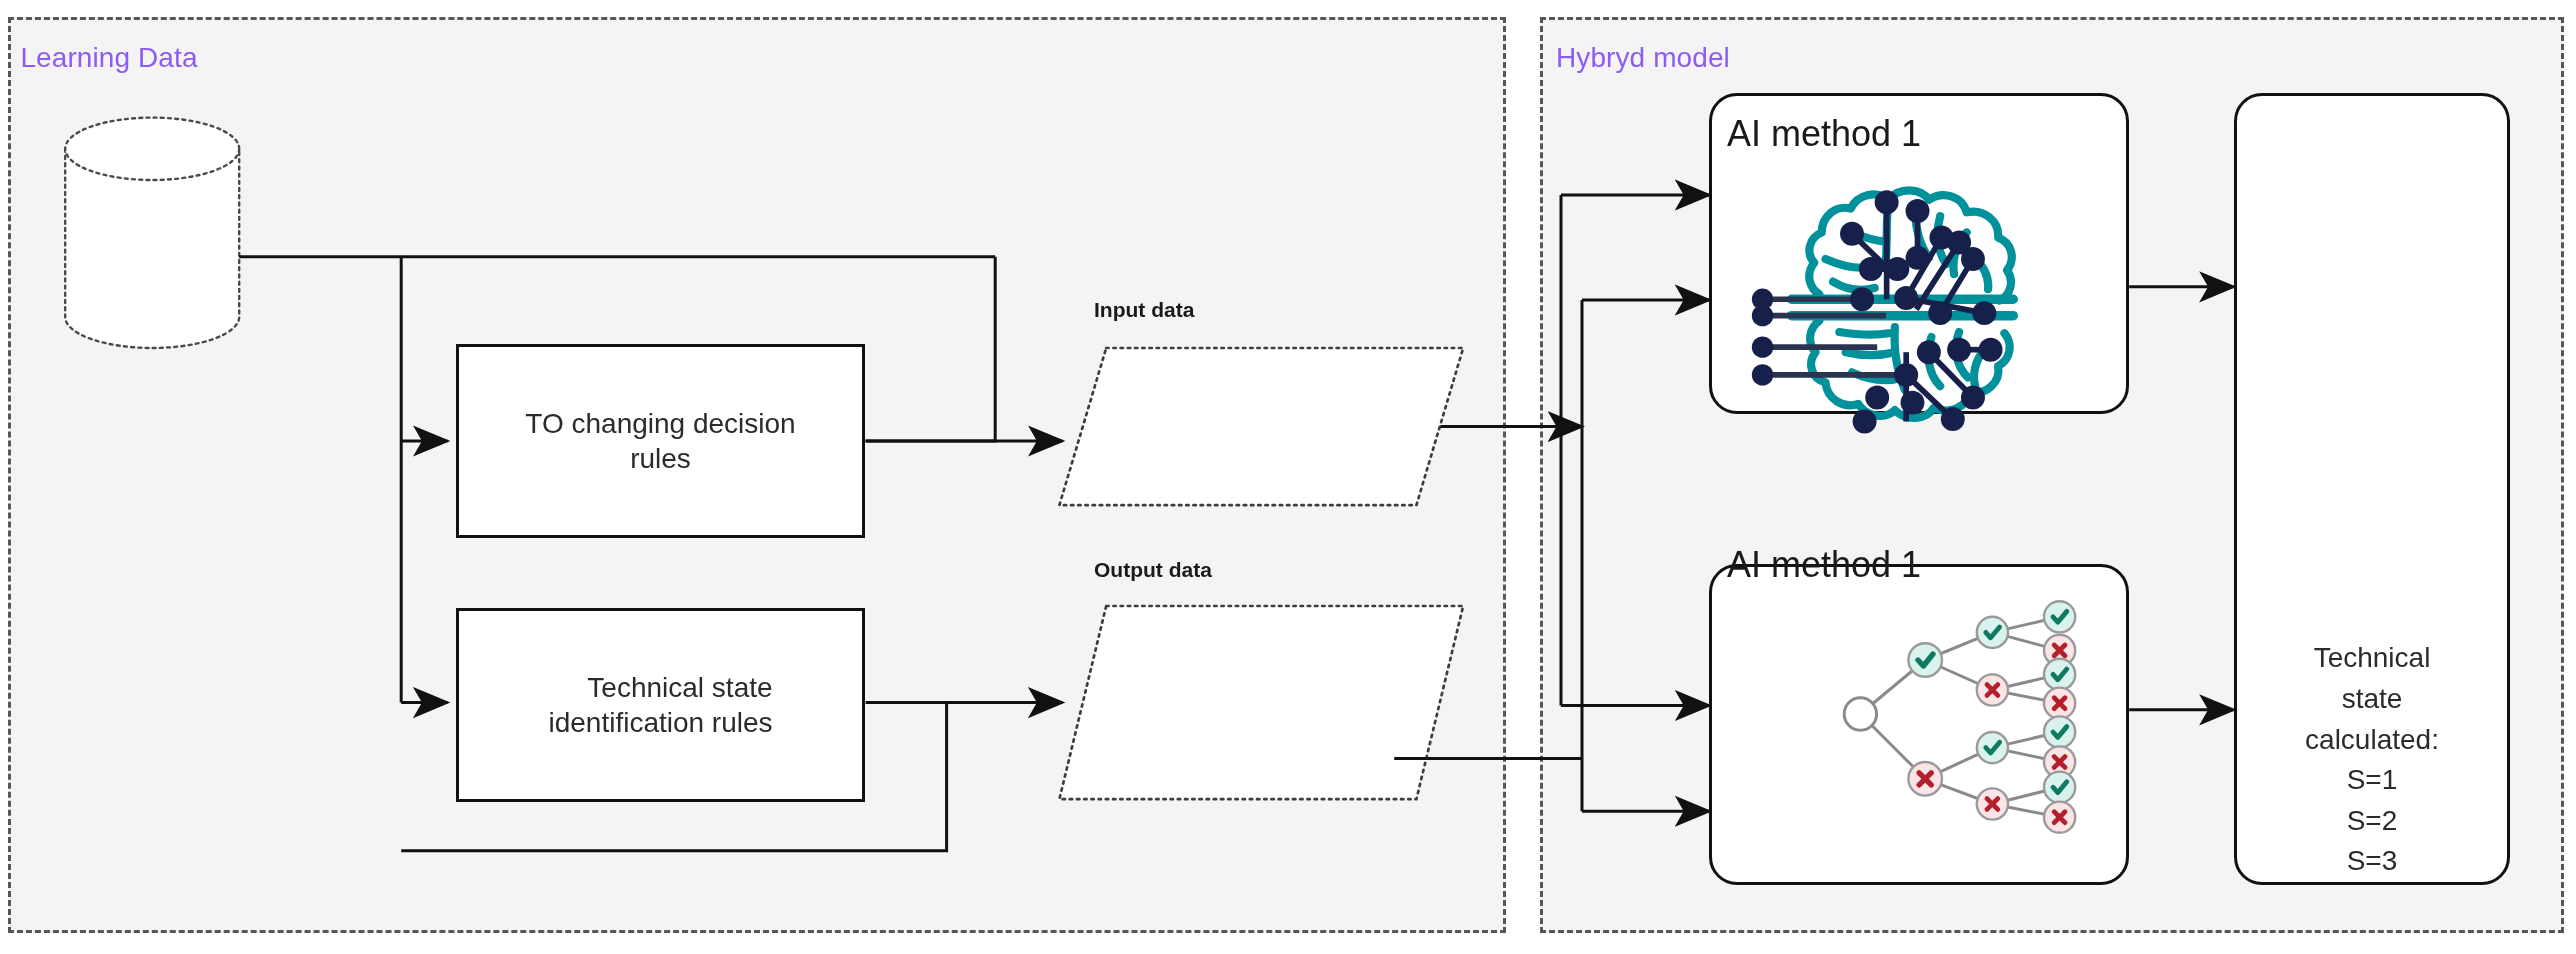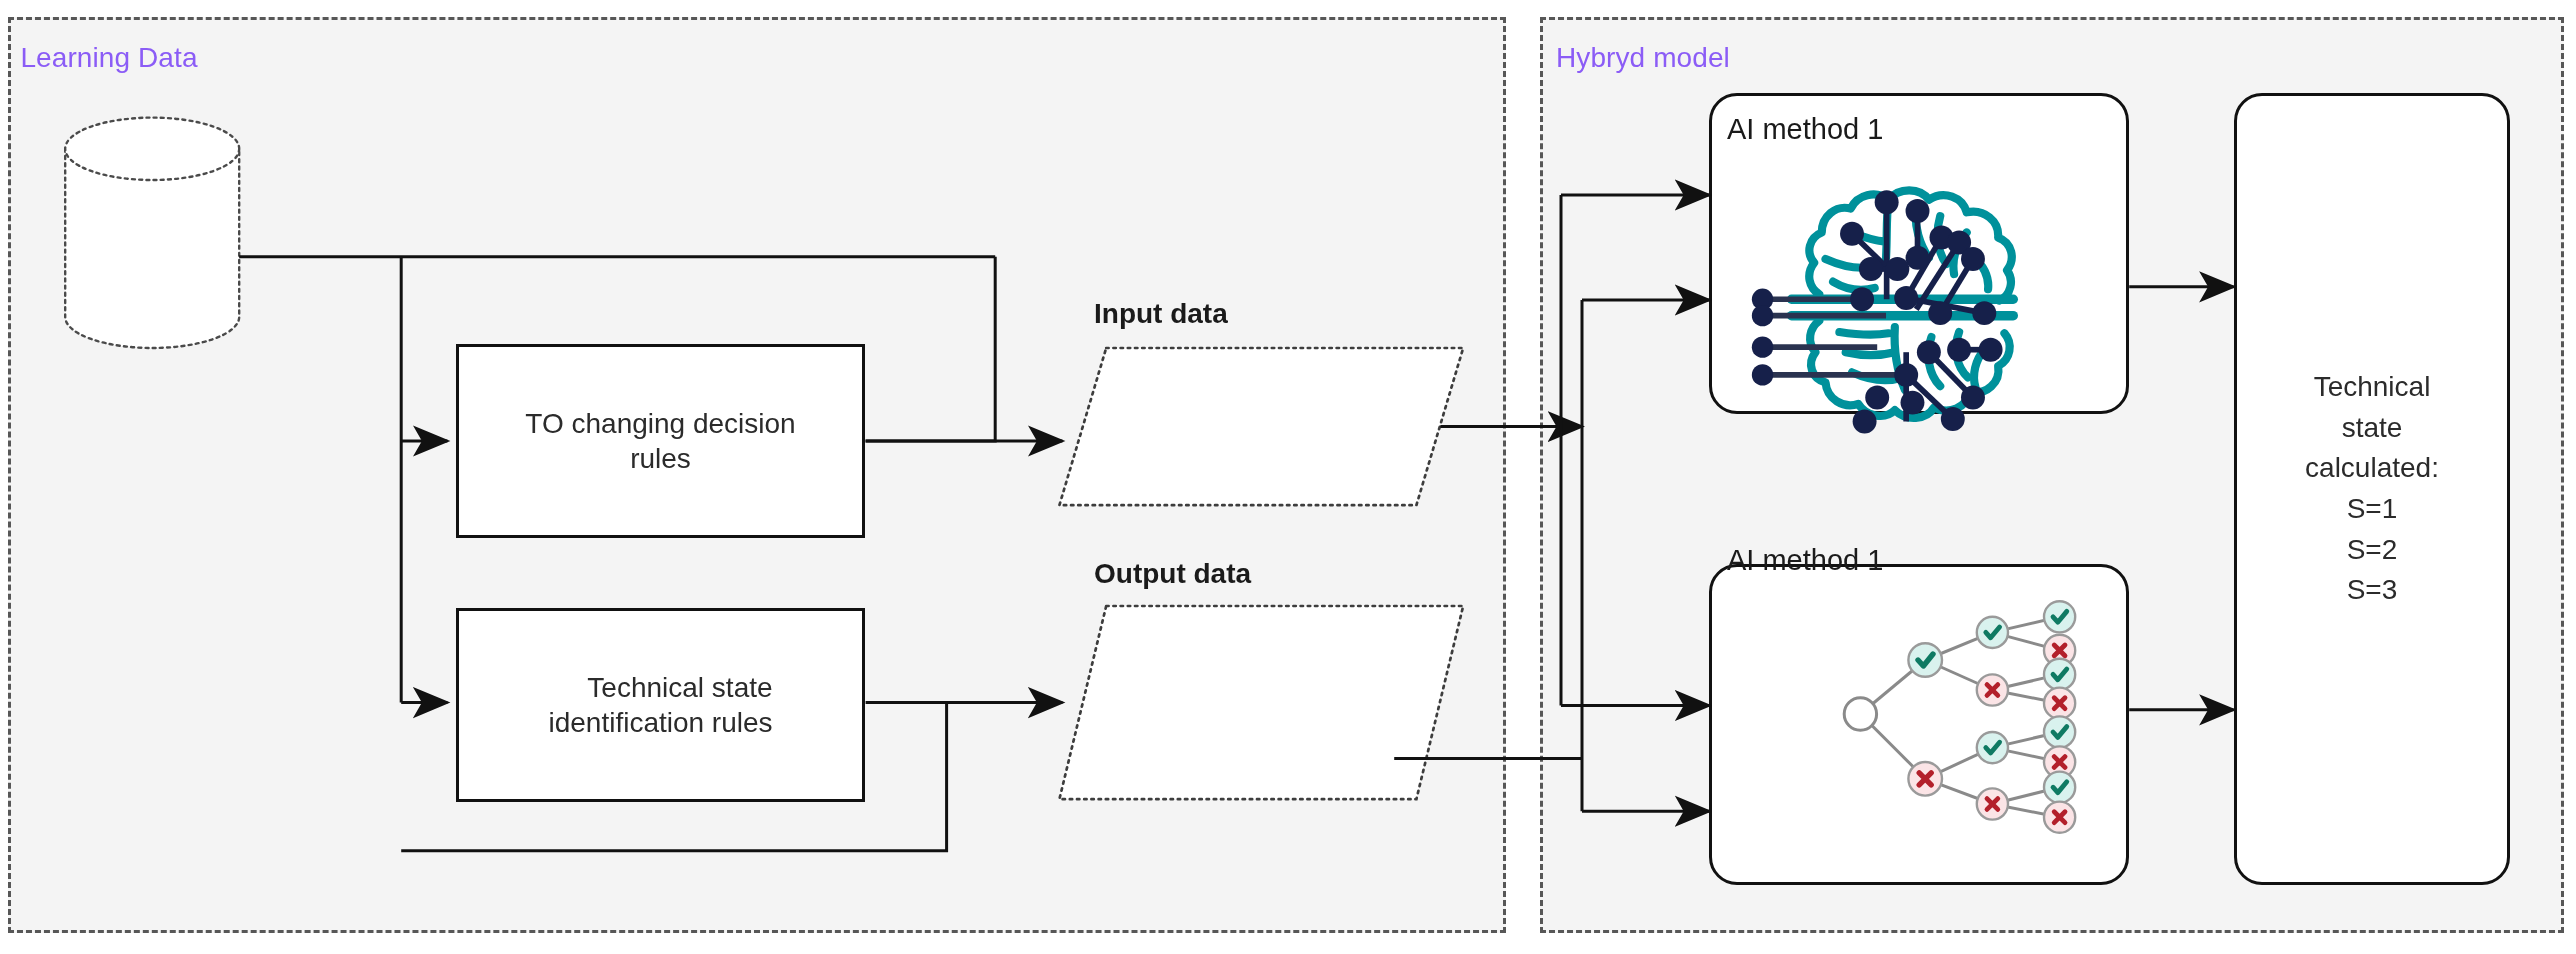--- a/index.html
+++ b/index.html
@@ -11,33 +11,33 @@
   .group{position:absolute;background:#f4f4f4;border:3px dashed #575757;box-sizing:border-box;}
   .group-title{position:absolute;font-size:28px;color:#8b5cf6;white-space:nowrap;letter-spacing:0.1px;margin-top:13px;}
 
   
   .rectbox{position:absolute;background:#ffffff;border:3px solid #111111;box-sizing:border-box;
            display:flex;align-items:center;justify-content:center;text-align:center;
            font-size:28px;color:#2b2b2b;line-height:1.25;padding:0 6px;}
 
   
   .card{position:absolute;background:#ffffff;border:3px solid #111111;border-radius:28px;box-sizing:border-box;}
-  .card-title{position:absolute;font-size:29px;color:#1a1a1a;white-space:nowrap;}
+  .card-title{position:absolute;font-size:36px;color:#1a1a1a;white-space:nowrap;}
 
   
   .resultbox{position:absolute;background:#ffffff;border:3px solid #111111;border-radius:28px;box-sizing:border-box;
-             display:flex;align-items:center;justify-content:center;text-align:center;
+             display:flex;align-items:flex-end;justify-content:center;text-align:center;
              font-size:28px;color:#2b2b2b;line-height:1.45;}
 
   
   #art{position:absolute;left:0;top:0;width:2576px;height:954px;overflow:visible;}
 
   
   .paratext{position:absolute;text-align:center;font-size:28px;color:#2b2b2b;line-height:1.42;}
-  .paralabel{position:absolute;font-size:28px;font-weight:bold;color:#1a1a1a;white-space:nowrap;}
+  .paralabel{position:absolute;font-size:21px;font-weight:bold;color:#1a1a1a;white-space:nowrap;}
 
   .cyltext{position:absolute;text-align:center;font-size:26.4px;color:#2b2b2b;line-height:1.3;}
 </style>
 </head>
 <body>
 
 <div id="stage">
 
   <div class="group" style="left:8.4px; top:17px; width:1498px; height:916px;"></div>
   <div class="group-title" style="left:20.4px; top:29px;">Learning Data</div>

